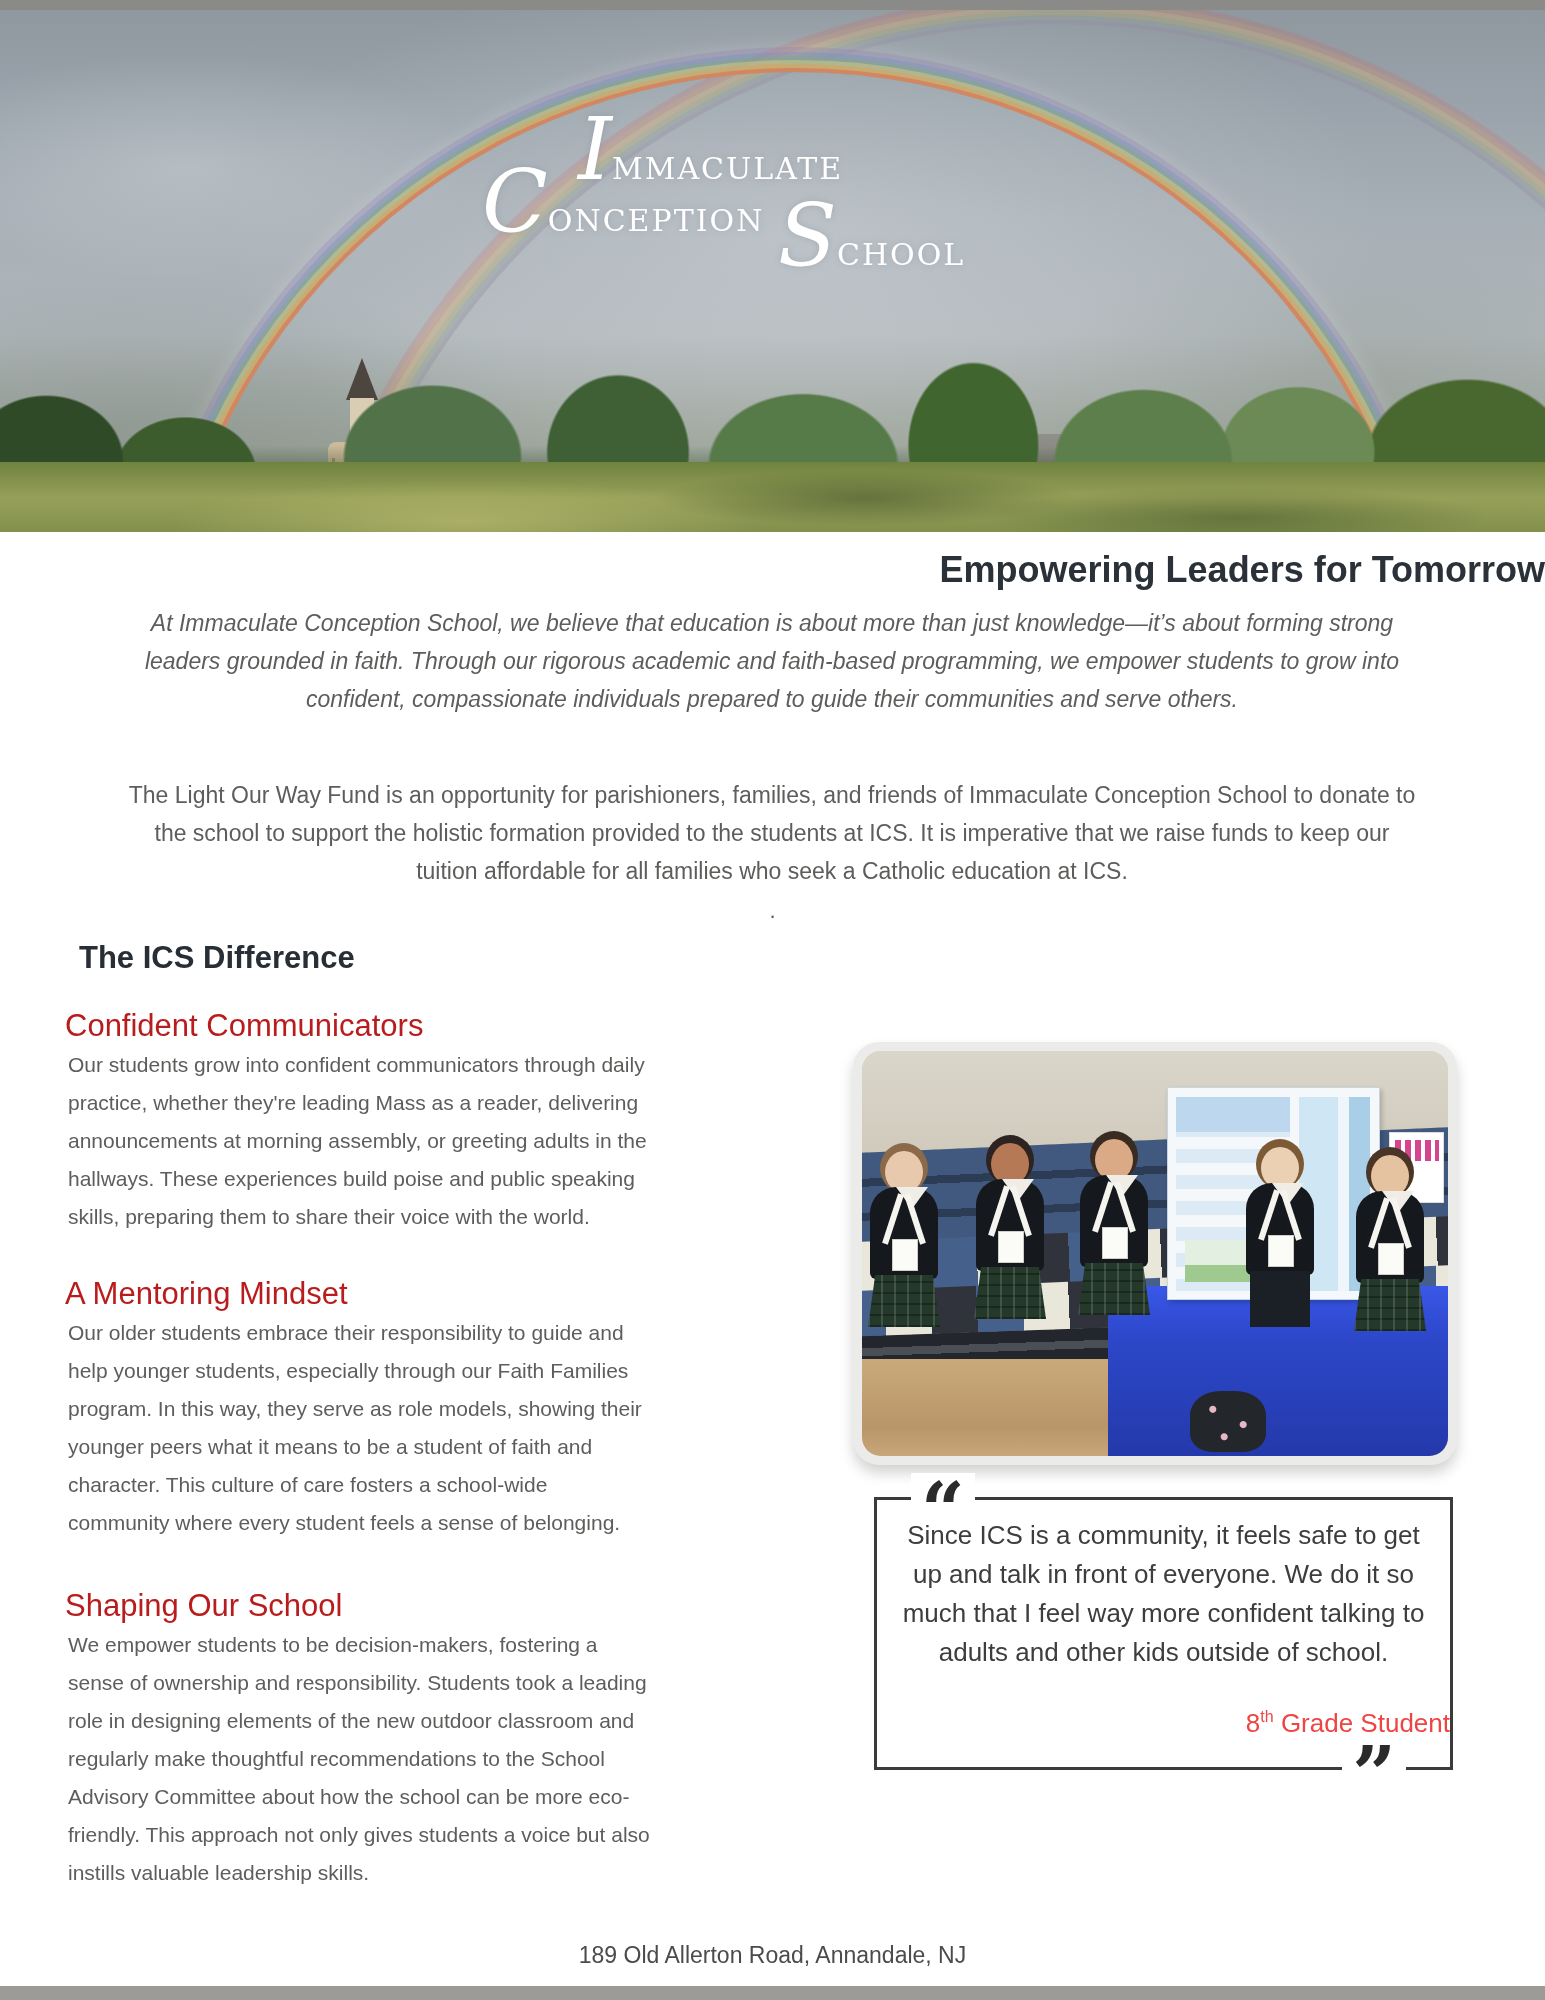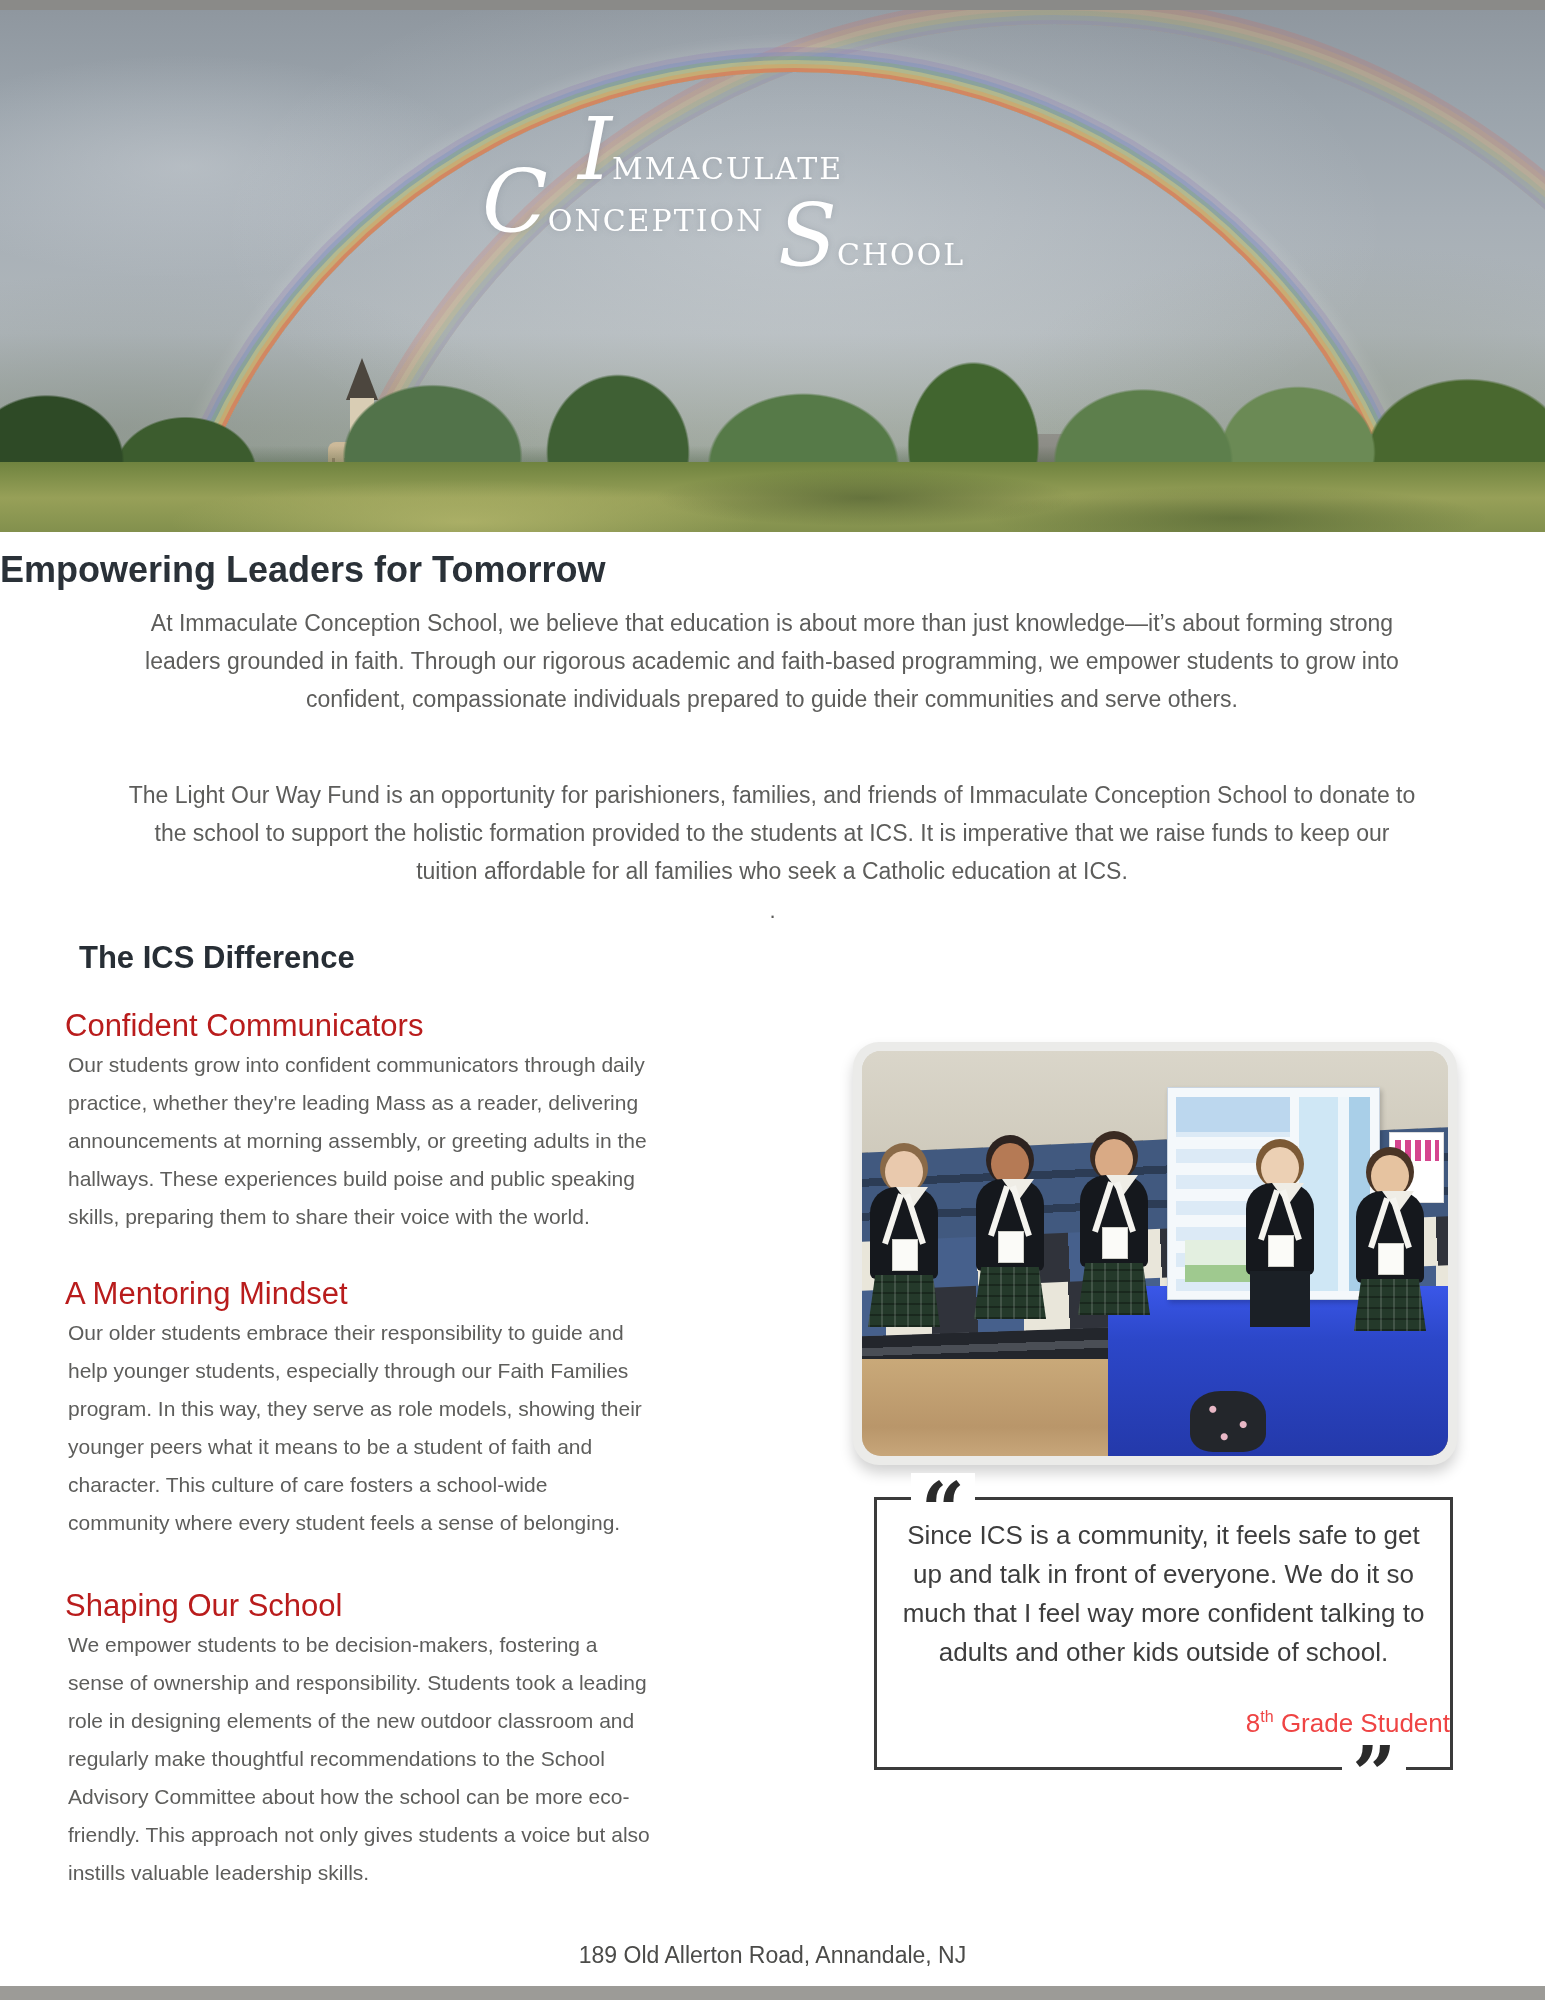--- a/index.html
+++ b/index.html
@@ -65,25 +65,25 @@
   .logo .big{font-style:italic;font-size:86px;line-height:1;font-weight:400;}
   .logo .rest{font-size:30px;letter-spacing:2px;line-height:1;margin-top:41px;}
   .logo-line{position:absolute;display:flex;align-items:baseline;}
   .logo-line1{left:578px;top:96px;}
   .logo-line2{left:482px;top:148px;}
   .logo-line3{left:778px;top:182px;}
   .hero-title{position:absolute;left:0;top:288px;width:1225px;text-align:center;
         font-size:64px;font-weight:bold;color:#f2e7d5;letter-spacing:1px;}
 
   
-  .intro-heading{position:absolute;left:0;top:549px;width:1545px;text-align:left;
+  .intro-heading{position:absolute;left:0;top:549px;width:1545px;text-align:right;
         font-size:36px;font-weight:bold;color:#2a3138;}
   .intro-p{position:absolute;left:122px;width:1300px;text-align:center;
         font-size:23px;line-height:38px;color:#5d5d5b;}
-  .intro-p1{top:604px;}
+  .intro-p1{top:604px;font-style:italic;}
   .intro-p2{top:776px;}
   .stray-period{position:absolute;left:0;top:898px;width:1545px;text-align:center;
         font-size:22px;color:#5d5d5b;}
 
   
   .ics-heading{position:absolute;left:79px;top:940px;font-size:31px;font-weight:bold;color:#272e35;}
   .sec-title{position:absolute;left:65px;font-size:31px;color:#b91c1c;}
   .sec-body{position:absolute;left:68px;width:585px;font-size:21px;line-height:38px;color:#5d5d5b;}
   .sec1-title{top:1008px;} .sec1-body{top:1046px;}
   .sec2-title{top:1276px;} .sec2-body{top:1314px;}

